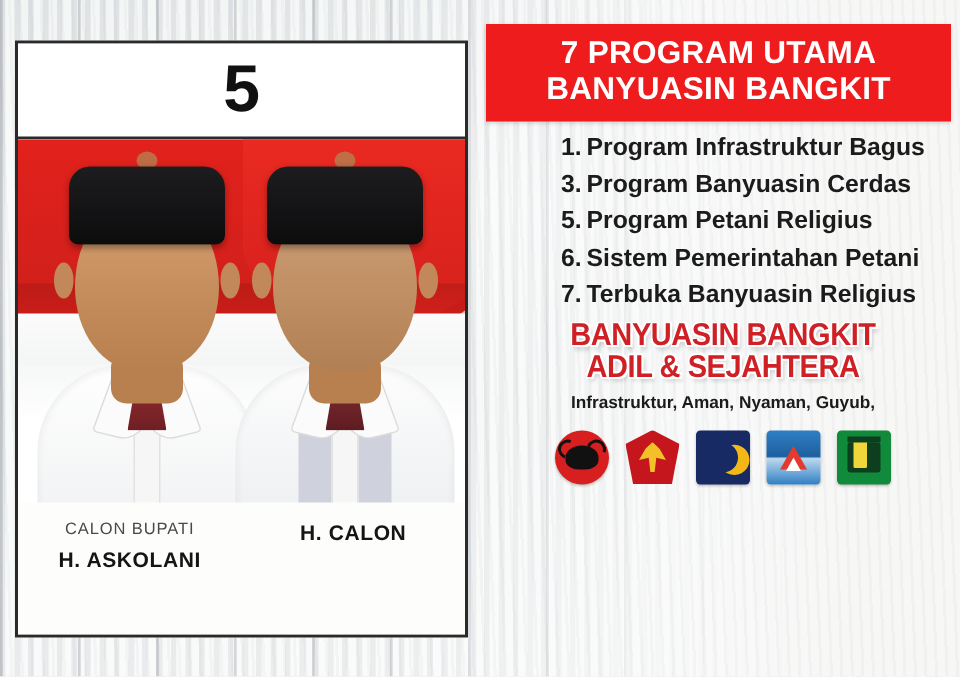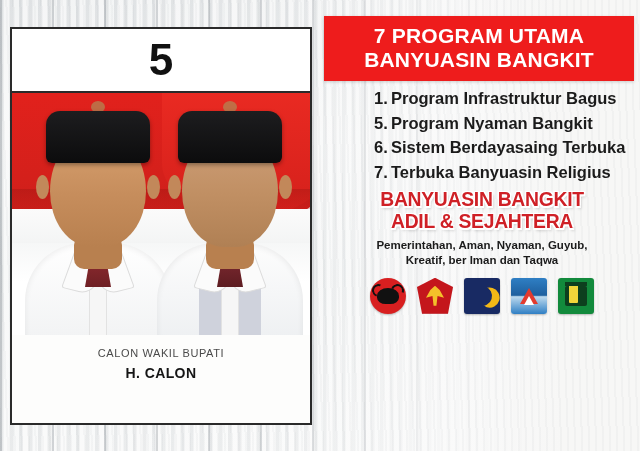--- a/index.html
+++ b/index.html
@@ -284,56 +284,61 @@
 
         <div class="nose"></div>
         <div class="mouth"></div>
       </div>
       <div class="peci"></div>
     </div>
   </div>
 
   <div id="names">
     <div class="namecol">
-      <div class="role">CALON WAKIL BUPATI</div>
+      <div class="role">CALON BUPATI</div>
+      <div class="cname">H. ASKOLANI</div>
+    </div>
+    <div class="namecol">
       <div class="cname">H. CALON</div>
     </div>
   </div>
 </div>
 
 <div id="right">
 
   <div id="banner">
     <div class="bl">7 PROGRAM UTAMA</div>
     <div class="bl">BANYUASIN BANGKIT</div>
   </div>
 
   <ul id="proglist">
     <li>
       <span class="idx">1.</span><span>Program Infrastruktur Bagus</span>
     </li>
     <li>
-      <span class="idx">5.</span><span>Program Nyaman Bangkit</span>
-    </li>
-    <li>
-      <span class="idx">6.</span><span>Sistem Berdayasaing Terbuka</span>
+      <span class="idx">3.</span><span>Program Banyuasin Cerdas</span>
+    </li>
+    <li>
+      <span class="idx">5.</span><span>Program Petani Religius</span>
+    </li>
+    <li>
+      <span class="idx">6.</span><span>Sistem Pemerintahan Petani</span>
     </li>
     <li>
       <span class="idx">7.</span><span>Terbuka Banyuasin Religius</span>
     </li>
   </ul>
 
   <div id="slogan">
     <div class="s1">BANYUASIN BANGKIT</div>
     <div class="s2">ADIL &amp; SEJAHTERA</div>
   </div>
 
   <div id="tagline">
-    <div>Pemerintahan, Aman, Nyaman, Guyub,</div>
-    <div>Kreatif, ber Iman dan Taqwa</div>
+    <div>Infrastruktur, Aman, Nyaman, Guyub,</div>
   </div>
 
   <div id="logos">
     <div class="logo l-pdip">
       <div class="bull"></div>
     </div>
     <div class="logo l-gerindra">
       <div class="garuda"></div>
     </div>
     <div class="logo l-nasdem">

